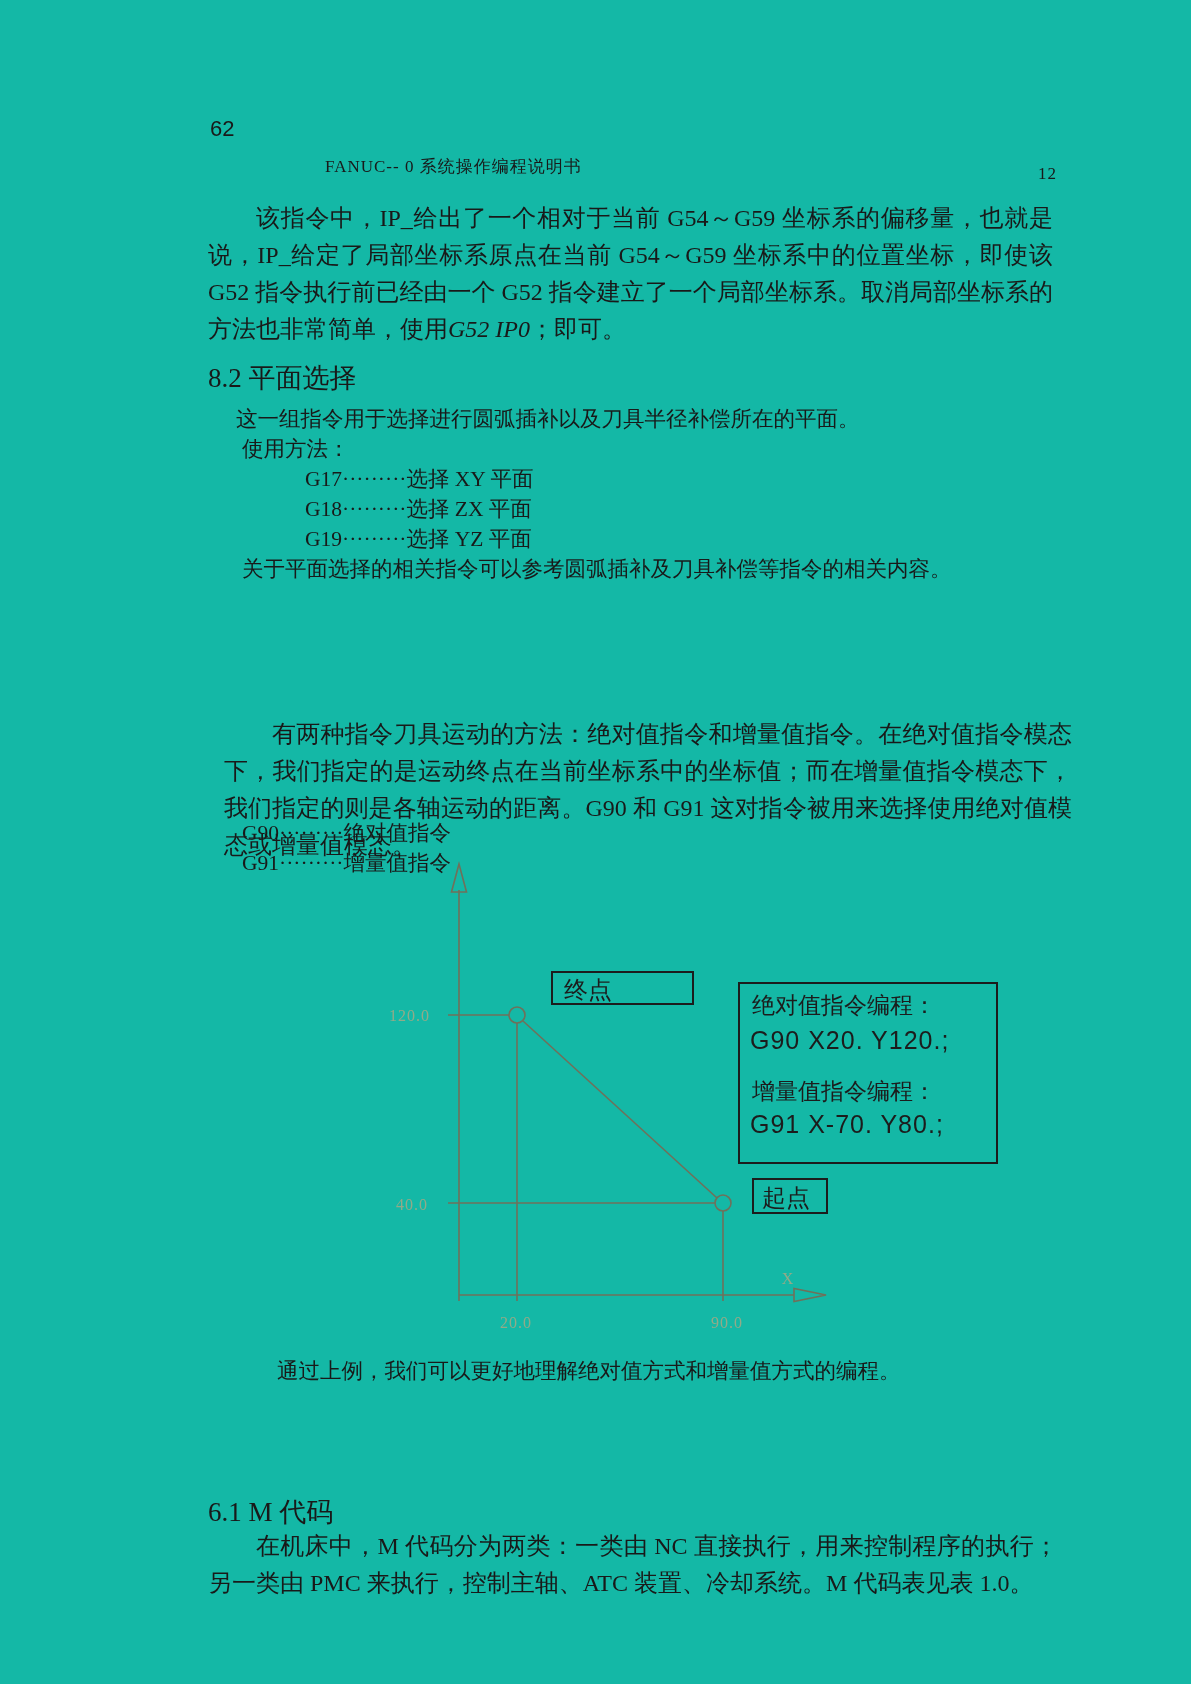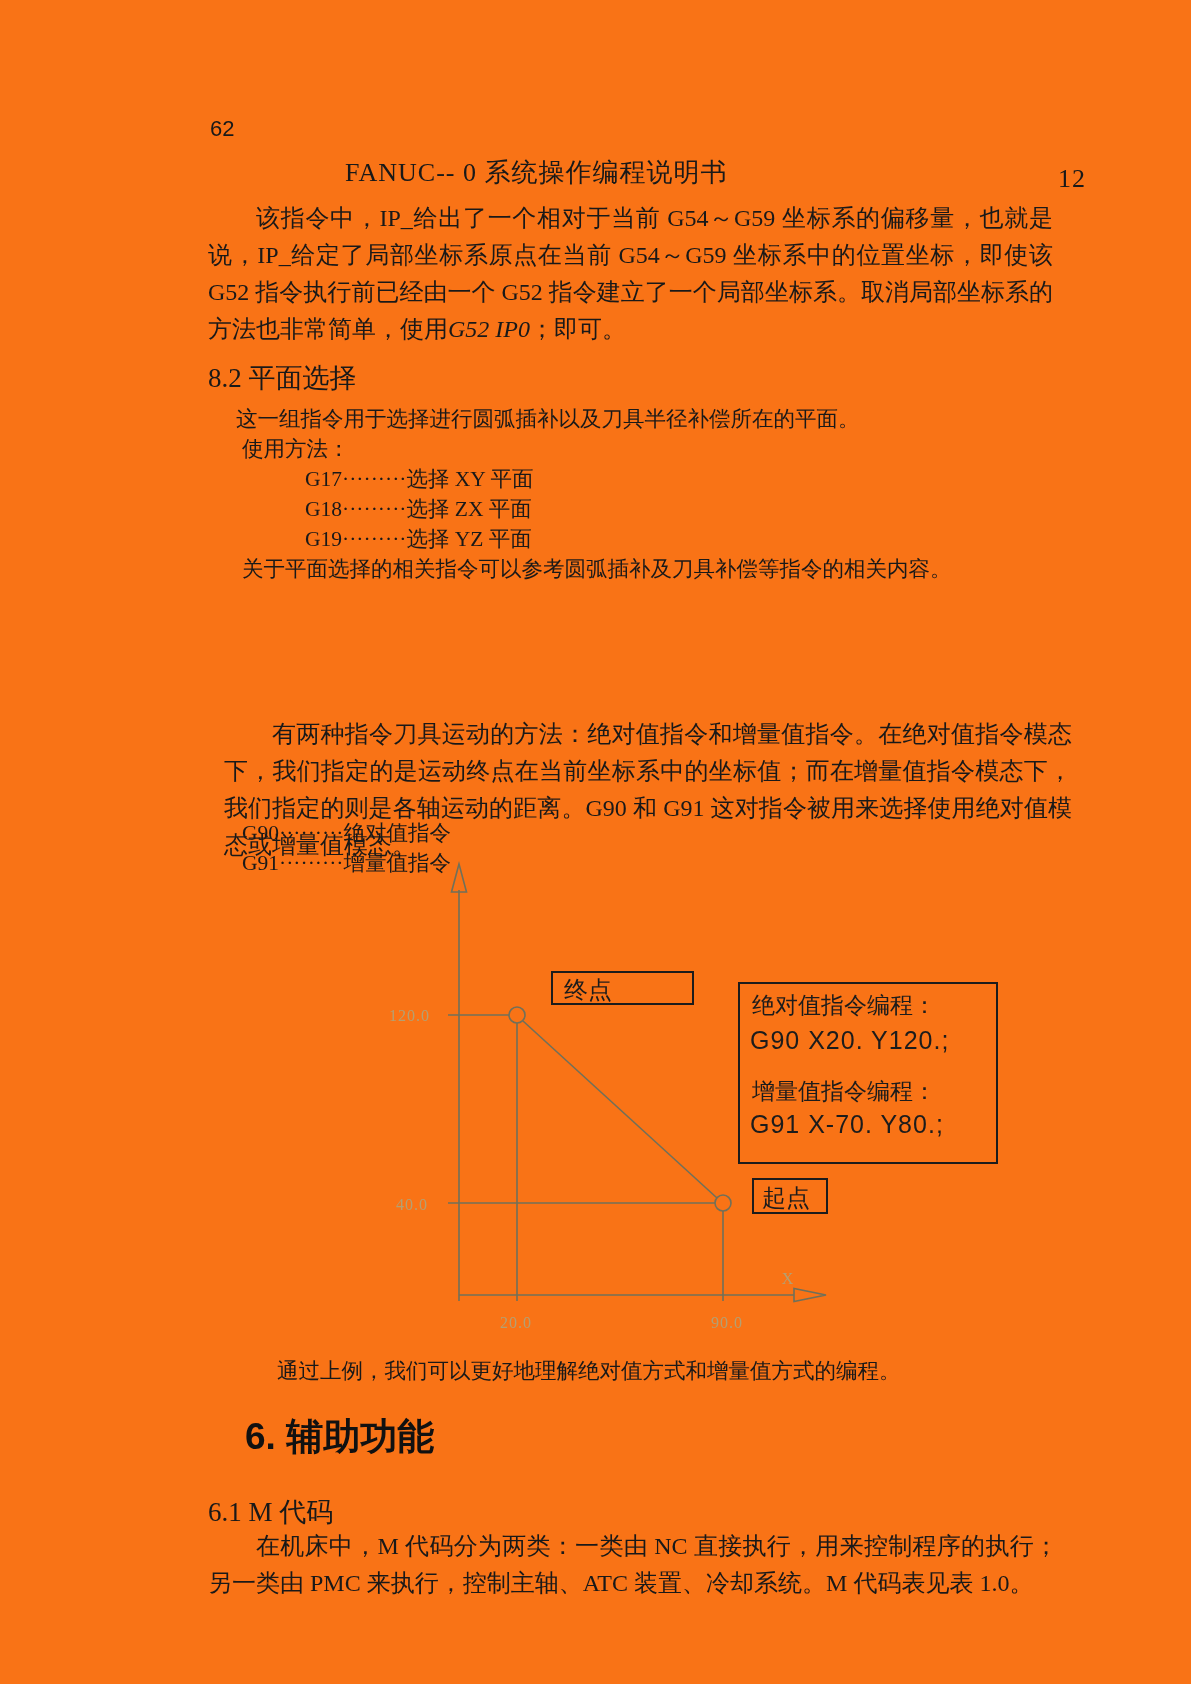--- a/index.html
+++ b/index.html
@@ -1,23 +1,23 @@
 <!DOCTYPE html>
 <html><head>
 <meta charset="utf-8">
 <style>
   html,body{margin:0;padding:0;background:#fafac5;}
   .page{
-    position:relative;width:1191px;height:1684px;background:#f97316;
+    position:relative;width:1191px;height:1684px;background:#14b8a6;
     font-family:"Liberation Serif","DejaVu Serif",serif;color:#191919;
     overflow:hidden;
   }
   .abs{position:absolute;}
   .pnum{font-family:"Liberation Sans","DejaVu Sans",sans-serif;font-size:22px;}
-  .header-title{font-size:26px;letter-spacing:1px;margin-left:20px;}
+  .header-title{font-size:17px;letter-spacing:1px;}
   .body-text{font-size:24px;line-height:37px;text-align:justify;}
   .indent{text-indent:2em;}
   .line{font-size:21.5px;line-height:30px;white-space:nowrap;}
   .h-mid{font-size:27px;white-space:nowrap;}
   .h-big{font-family:"Liberation Sans","DejaVu Sans",sans-serif;font-weight:bold;
          font-size:37px;white-space:nowrap;color:#111;}
   .g52code{font-style:italic;}
   svg text{font-family:"Liberation Serif","DejaVu Serif",serif;}
   svg .cn24{font-size:24px;}
   svg .cn23{font-size:23px;}
@@ -81,18 +81,17 @@
       <text x="430" y="1021" text-anchor="end">120.0</text>
       <text x="428" y="1210" text-anchor="end">40.0</text>
       <text x="516" y="1328" text-anchor="middle">20.0</text>
       <text x="727" y="1328" text-anchor="middle">90.0</text>
       <text x="788" y="1284" text-anchor="middle">X</text>
     </g>
   </svg>
 
   <div class="abs line" style="left:277px;top:1356px">通过上例，我们可以更好地理解绝对值方式和增量值方式的编程。</div>
 
-  <div class="abs h-big" style="left:245px;top:1412px">6. 辅助功能</div>
 
   <div class="abs h-mid" style="left:208px;top:1494px">6.1 M 代码</div>
   <p class="abs body-text indent" style="left:208px;top:1528px;width:850px;margin:0">在机床中，M 代码分为两类：一类由 NC 直接执行，用来控制程序的执行；另一类由 PMC 来执行，控制主轴、ATC 装置、冷却系统。M 代码表见表 1.0。</p>
 
 </div>
 
 </body></html>

